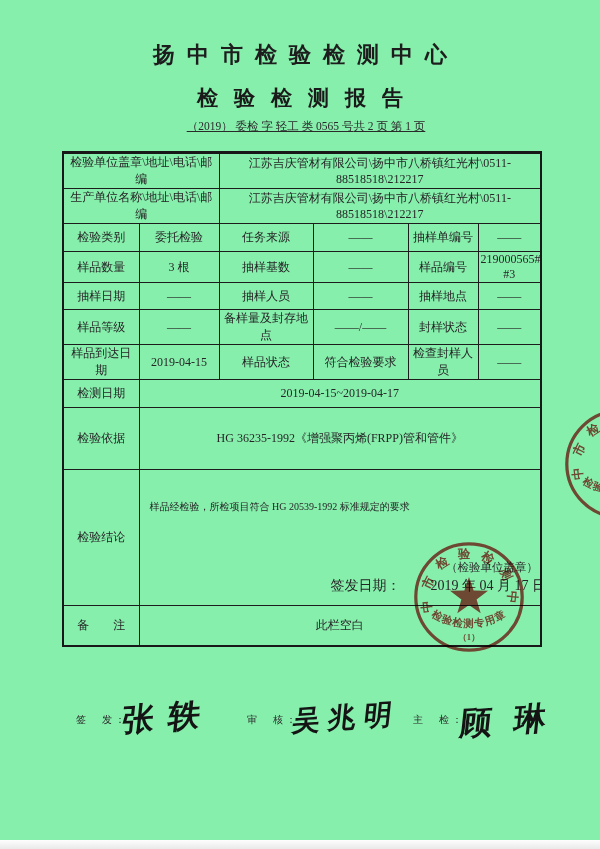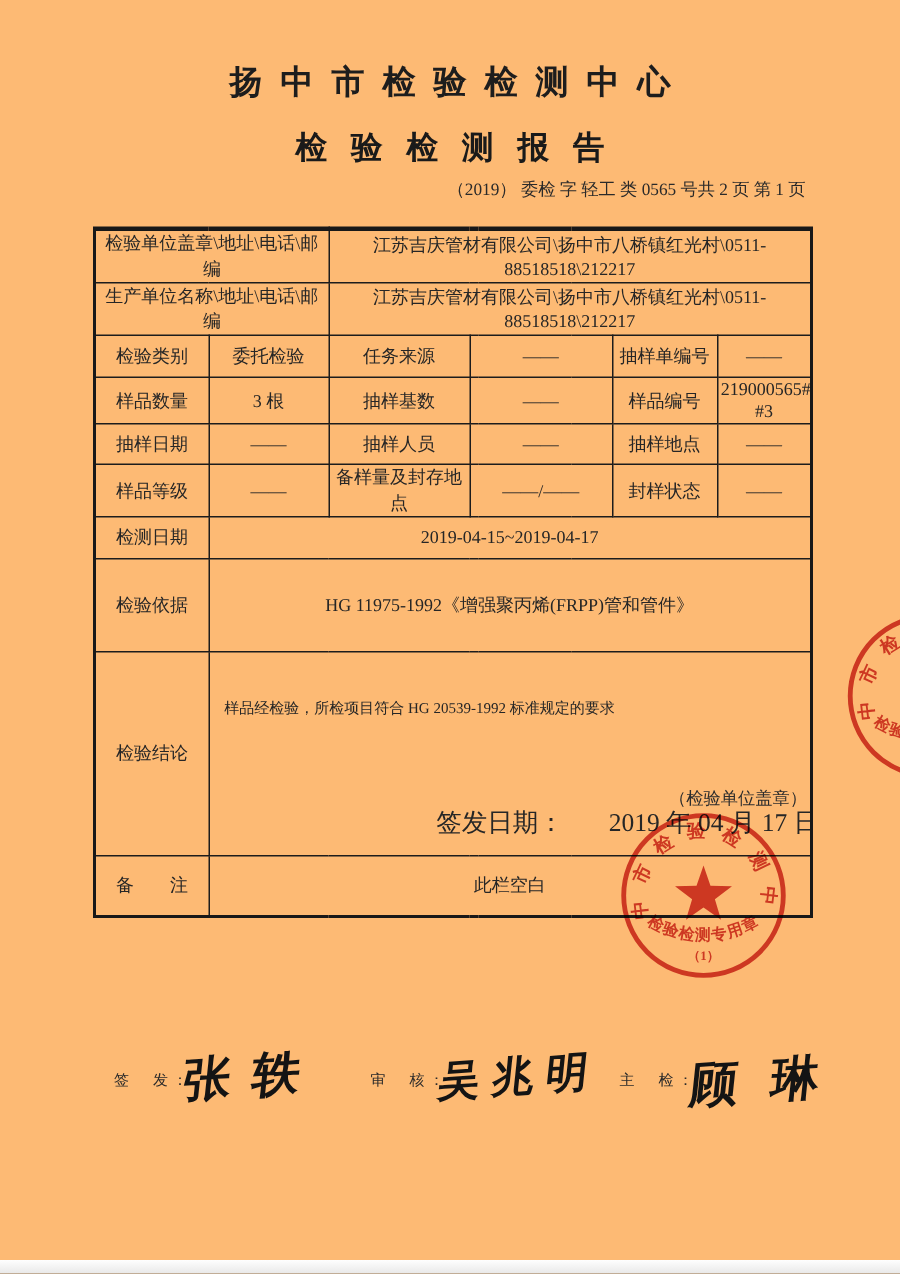--- a/index.html
+++ b/index.html
@@ -1,51 +1,51 @@
 <!DOCTYPE html>
 <html style="--stamp-red: #c9342f; --ink: #222222;"><head>
 <meta charset="utf-8">
 <style>
   :root { --stamp-red:#c9342f; --ink:#222; }
   html,body { margin:0; padding:0; background:#888; }
   #page {
     position:relative; width:600px; height:849px; margin:0 auto;
-    background:#fdba74; overflow:hidden;
+    background:#86efac; overflow:hidden;
     font-family:"Liberation Serif","DejaVu Serif",serif; color:var(--ink);
   }
   .org-title {
     position:absolute; top:40px; left:0; width:100%;
     text-align:center; font-size:22px; font-weight:bold; letter-spacing:12px;
     text-indent:12px; color:#1d1d1d;
   }
   .report-title {
     position:absolute; top:84px; left:0; width:100%;
     text-align:center; font-size:21px; font-weight:bold; letter-spacing:16px;
     text-indent:16px; color:#1a1a1a;
   }
   .ref-row {
     position:absolute; top:119px; left:75px; width:462px;
-    display:flex; justify-content:flex-end; font-size:11.5px; color:#2a2a2a;
+    display:flex; justify-content:center; font-size:11.5px; color:#2a2a2a;text-decoration:underline;
   }
   table.report {
     position:absolute; left:62px; top:151px; width:478px;
     border-collapse:collapse; table-layout:fixed;
   }
   table.report { border:2px solid #181818; border-top-width:3px; }
   table.report td {
     border:1px solid #1c1c1c; padding:0 2px; text-align:center;
     vertical-align:middle; font-size:12px; color:#262626; overflow:hidden;
   }
   td.small { font-size:11px; }
   td.tiny { font-size:9px; letter-spacing:0; }
   td.left { text-align:left; padding-left:8px;margin-left:22px; }
   .conc-wrap { position:relative; width:100%; height:135px; }
   .conc-text { position:absolute; left:10px; top:30px; width:330px; text-align:left; font-size:10px; }
   .seal-note { position:absolute; right:2px; top:90px; font-size:11.5px; color:#2d2d2d; }
-  .issue-line { position:absolute; right:-6px; bottom:10px; font-size:17px; display:flex; gap:30px; white-space:nowrap; }
+  .issue-line { position:absolute; right:-6px; bottom:10px; font-size:14px; display:flex; gap:30px; white-space:nowrap; }
   .stamp { position:absolute; color:var(--stamp-red); opacity:.88; mix-blend-mode:multiply; z-index:6; }
   .stamp text { fill:currentColor; font-family:"Liberation Serif","DejaVu Serif",serif; font-weight:bold; }
   .sig-label { position:absolute; font-size:10px; letter-spacing:3px; color:#2a2a2a; }
   .sig-name {
     position:absolute; font-size:32px; font-weight:600; color:#141414;
     transform:rotate(-4deg) skewX(-10deg); letter-spacing:14px; white-space:nowrap;
   }
   .scan-bottom { position:absolute; left:0; bottom:0; width:100%; height:9px;
     background:linear-gradient(#fefefe,#e9e9e9); }
 </style>
@@ -109,26 +109,34 @@
     </tr>
     <tr style="height:27px">
       <td>样品等级</td>
       <td colspan="2">——</td>
       <td class="small">备样量及封存地点</td>
       <td colspan="3">——/——</td>
       <td>封样状态</td>
       <td>——</td>
     </tr>
     <tr style="height:28px">
+      <td class="small">样品到达日期</td>
+      <td colspan="2">2019-04-15</td>
+      <td>样品状态</td>
+      <td colspan="3">符合检验要求</td>
+      <td class="small">检查封样人员</td>
+      <td>——</td>
+    </tr>
+    <tr style="height:28px">
       <td>检测日期</td>
       <td colspan="8">2019-04-15~2019-04-17</td>
     </tr>
     <tr style="height:62px">
       <td>检验依据</td>
-      <td colspan="8" class="left">HG 11975-1992《增强聚丙烯(FRPP)管和管件》</td>
+      <td colspan="8" class="left">HG 36235-1992《增强聚丙烯(FRPP)管和管件》</td>
     </tr>
     <tr style="height:135px">
       <td>检验结论</td>
       <td colspan="8" style="padding:0">
         <div class="conc-wrap">
           <div class="conc-text">样品经检验，所检项目符合 HG 20539-1992 标准规定的要求</div>
           <div class="seal-note">（检验单位盖章）</div>
           <div class="issue-line">
             <span>签发日期：</span>
             <span>2019 年 04 月 17 日</span>

